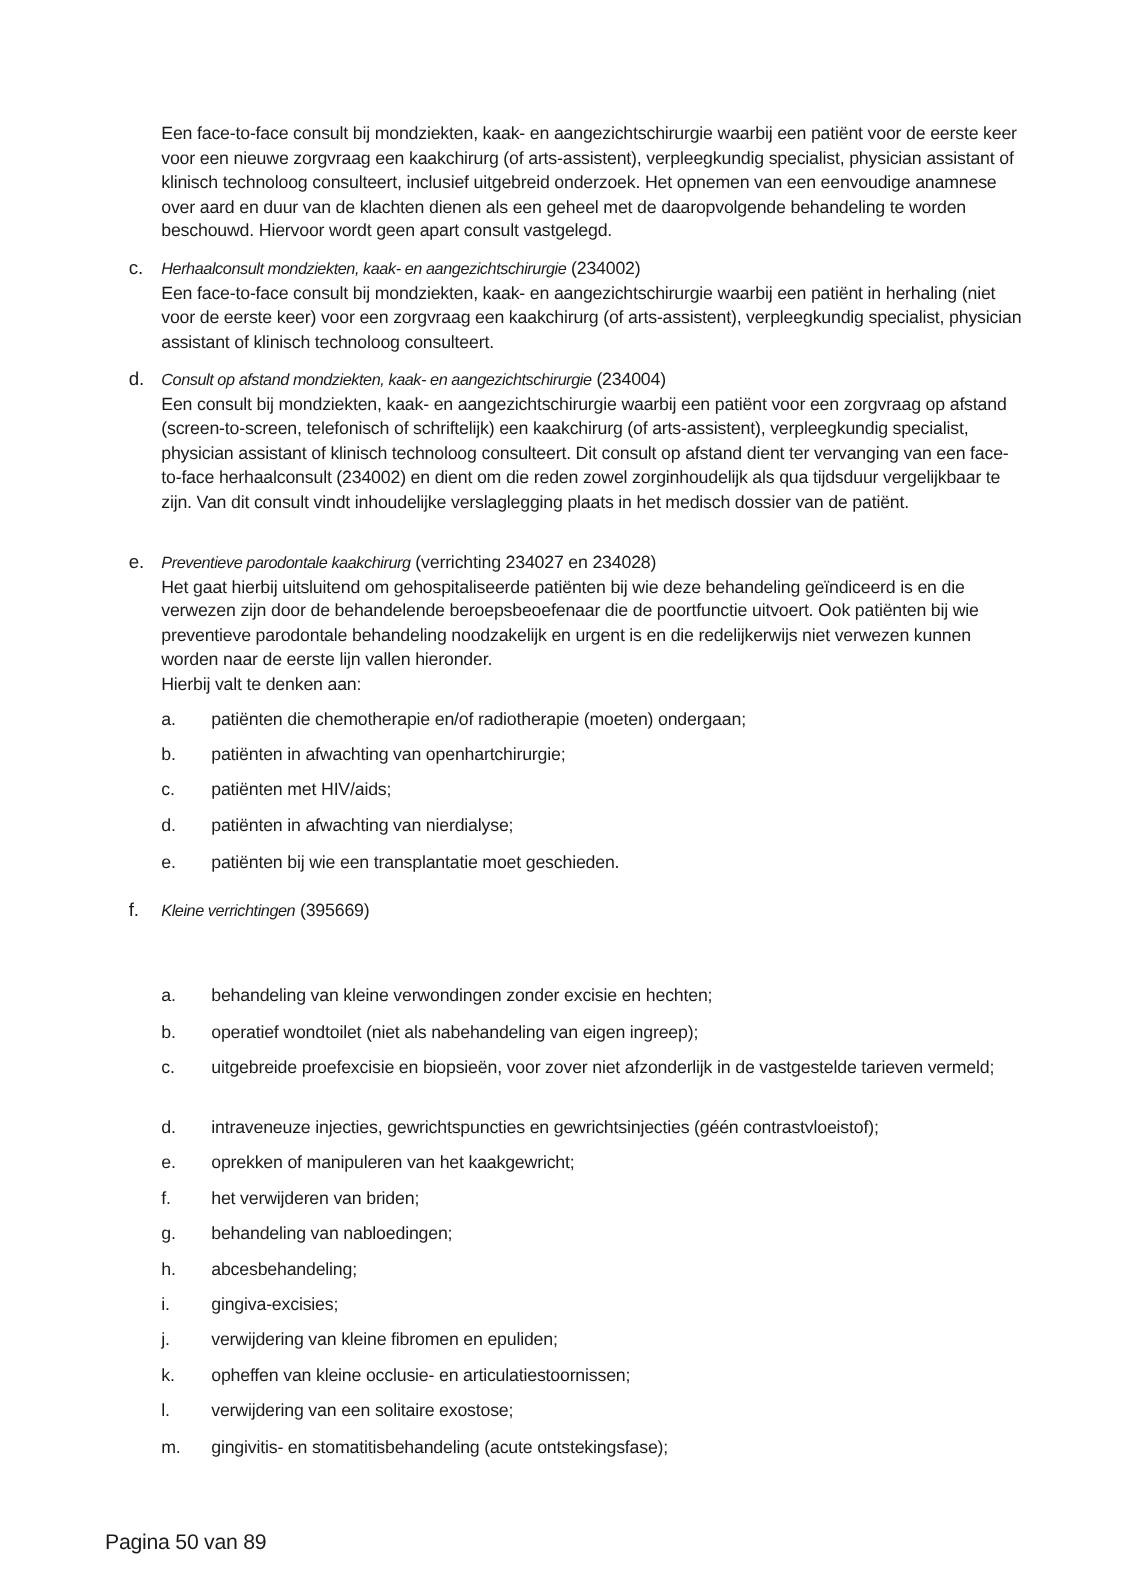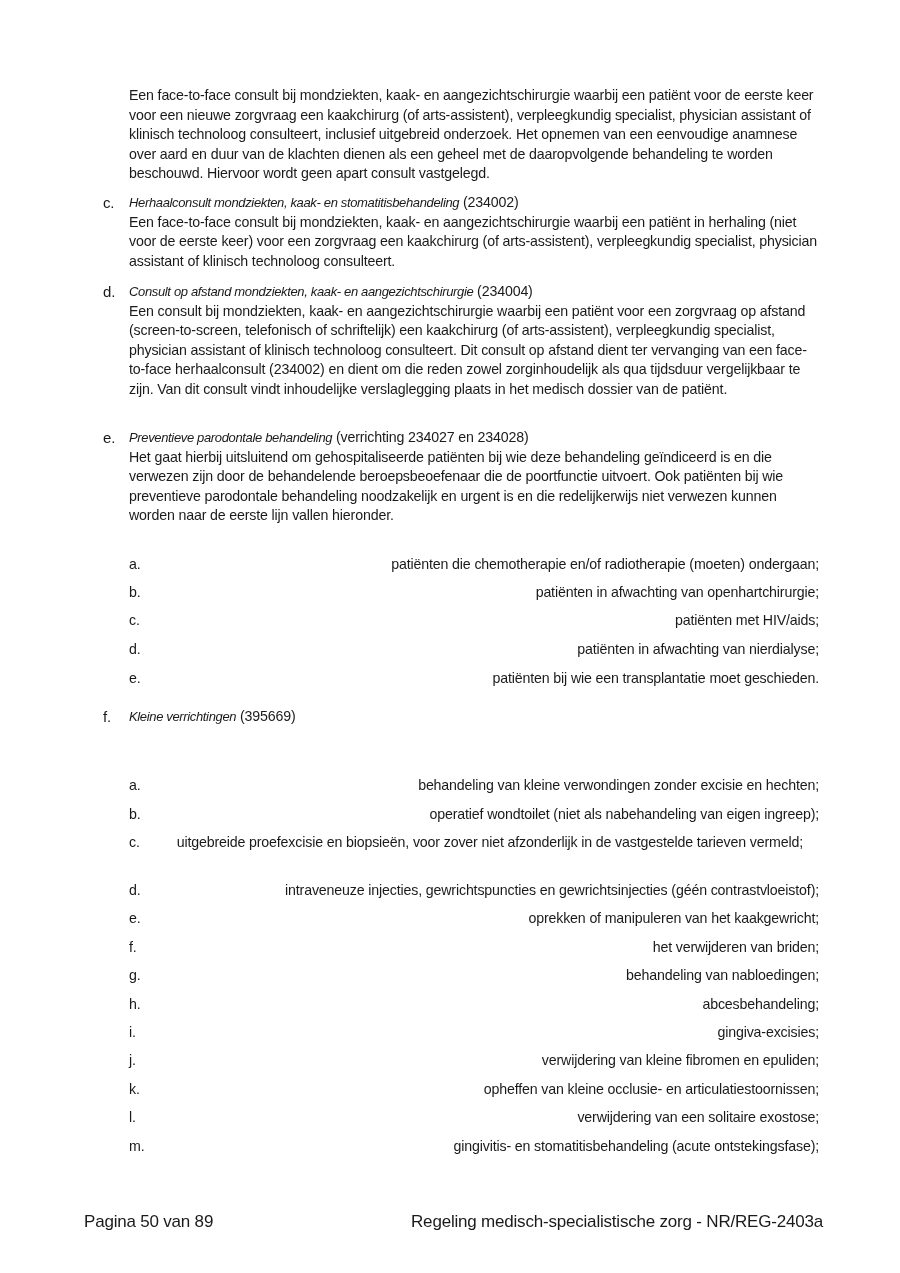--- a/index.html
+++ b/index.html
@@ -1,58 +1,59 @@
 <!DOCTYPE html>
 <html><head>
 <meta charset="utf-8">
 <style>
   html, body { margin: 0; padding: 0; background: #ffffff; }
   body { width: 900px; height: 1273px; position: relative; overflow: hidden;
          font-family: "Liberation Sans", sans-serif; color: #1a1a1a; }
-  .page { position: absolute; left: 0; top: 0; width: 900px; height: 991px; }
+  .page { position: absolute; left: 0; top: 12px; width: 900px; height: 991px; }
   .para { position: absolute; left: 129px; width: 690px; font-size: 14.2px; line-height: 19.6px; letter-spacing: -0.15px; }
   .item { position: absolute; left: 103px; width: 716px; font-size: 14.2px; line-height: 19.6px; letter-spacing: -0.15px; }
   .item .marker { position: absolute; left: 0; top: 0; font-size: 15px; }
   .item .body { margin-left: 26px; }
   .item .title { font-style: italic; font-size: 13px; letter-spacing: -0.35px; }
   .sub { position: absolute; left: 129px; width: 690px; font-size: 14.2px; line-height: 19.6px; letter-spacing: -0.15px; }
   .sub .marker { position: absolute; left: 0; top: 0; }
-  .sub .body { margin-left: 24px; text-align: right; }
+  .sub .body { margin-left: 40px; }
   .footer { position: absolute; top: 1212px; font-size: 17px; letter-spacing: -0.2px; }
   .footer.left { left: 84px; }
   .footer.right { right: 77px; }
 </style>
 </head>
 <body>
 
 <div class="page">
 
   <div class="para" style="top:86px;">Een face-to-face consult bij mondziekten, kaak- en aangezichtschirurgie waarbij een patiënt voor de eerste keer voor een nieuwe zorgvraag een kaakchirurg (of arts-assistent), verpleegkundig specialist, physician assistant of klinisch technoloog consulteert, inclusief uitgebreid onderzoek. Het opnemen van een eenvoudige anamnese over aard en duur van de klachten dienen als een geheel met de daaropvolgende behandeling te worden beschouwd. Hiervoor wordt geen apart consult vastgelegd.</div>
 
   <div class="item" style="top:193px;">
     <span class="marker">c.</span>
     <div class="body">
-      <span class="title">Herhaalconsult mondziekten, kaak- en stomatitisbehandeling</span><span> (234002)</span>
+      <span class="title">Herhaalconsult mondziekten, kaak- en aangezichtschirurgie</span><span> (234002)</span>
       <div>Een face-to-face consult bij mondziekten, kaak- en aangezichtschirurgie waarbij een patiënt in herhaling (niet voor de eerste keer) voor een zorgvraag een kaakchirurg (of arts-assistent), verpleegkundig specialist, physician assistant of klinisch technoloog consulteert.</div>
     </div>
   </div>
 
   <div class="item" style="top:282px;">
     <span class="marker">d.</span>
     <div class="body">
       <span class="title">Consult op afstand mondziekten, kaak- en aangezichtschirurgie</span><span> (234004)</span>
       <div>Een consult bij mondziekten, kaak- en aangezichtschirurgie waarbij een patiënt voor een zorgvraag op afstand (screen-to-screen, telefonisch of schriftelijk) een kaakchirurg (of arts-assistent), verpleegkundig specialist, physician assistant of klinisch technoloog consulteert. Dit consult op afstand dient ter vervanging van een face-to-face herhaalconsult (234002) en dient om die reden zowel zorginhoudelijk als qua tijdsduur vergelijkbaar te zijn. Van dit consult vindt inhoudelijke verslaglegging plaats in het medisch dossier van de patiënt.</div>
     </div>
   </div>
 
   <div class="item" style="top:428px;">
     <span class="marker">e.</span>
     <div class="body">
-      <span class="title">Preventieve parodontale behandeling</span><span> (verrichting 234027 en 234028)</span>
+      <span class="title">Preventieve parodontale kaakchirurg</span><span> (verrichting 234027 en 234028)</span>
       <div>Het gaat hierbij uitsluitend om gehospitaliseerde patiënten bij wie deze behandeling geïndiceerd is en die verwezen zijn door de behandelende beroepsbeoefenaar die de poortfunctie uitvoert. Ook patiënten bij wie preventieve parodontale behandeling noodzakelijk en urgent is en die redelijkerwijs niet verwezen kunnen worden naar de eerste lijn vallen hieronder.</div>
+      <div>Hierbij valt te denken aan:</div>
     </div>
   </div>
 
   <div class="sub" style="top:555px;">
       <span class="marker">a.</span>
       <div class="body">patiënten die chemotherapie en/of radiotherapie (moeten) ondergaan;</div>
     </div>
   <div class="sub" style="top:583px;">
       <span class="marker">b.</span>
       <div class="body">patiënten in afwachting van openhartchirurgie;</div>
@@ -124,14 +125,13 @@
   <div class="sub" style="top:1108px;">
       <span class="marker">l.</span>
       <div class="body">verwijdering van een solitaire exostose;</div>
     </div>
   <div class="sub" style="top:1137px;">
       <span class="marker">m.</span>
       <div class="body">gingivitis- en stomatitisbehandeling (acute ontstekingsfase);</div>
     </div>
 
   <div class="footer left">Pagina 50 van 89</div>
-  <div class="footer right">Regeling medisch-specialistische zorg - NR/REG-2403a</div>
 </div>
 
 </body></html>

